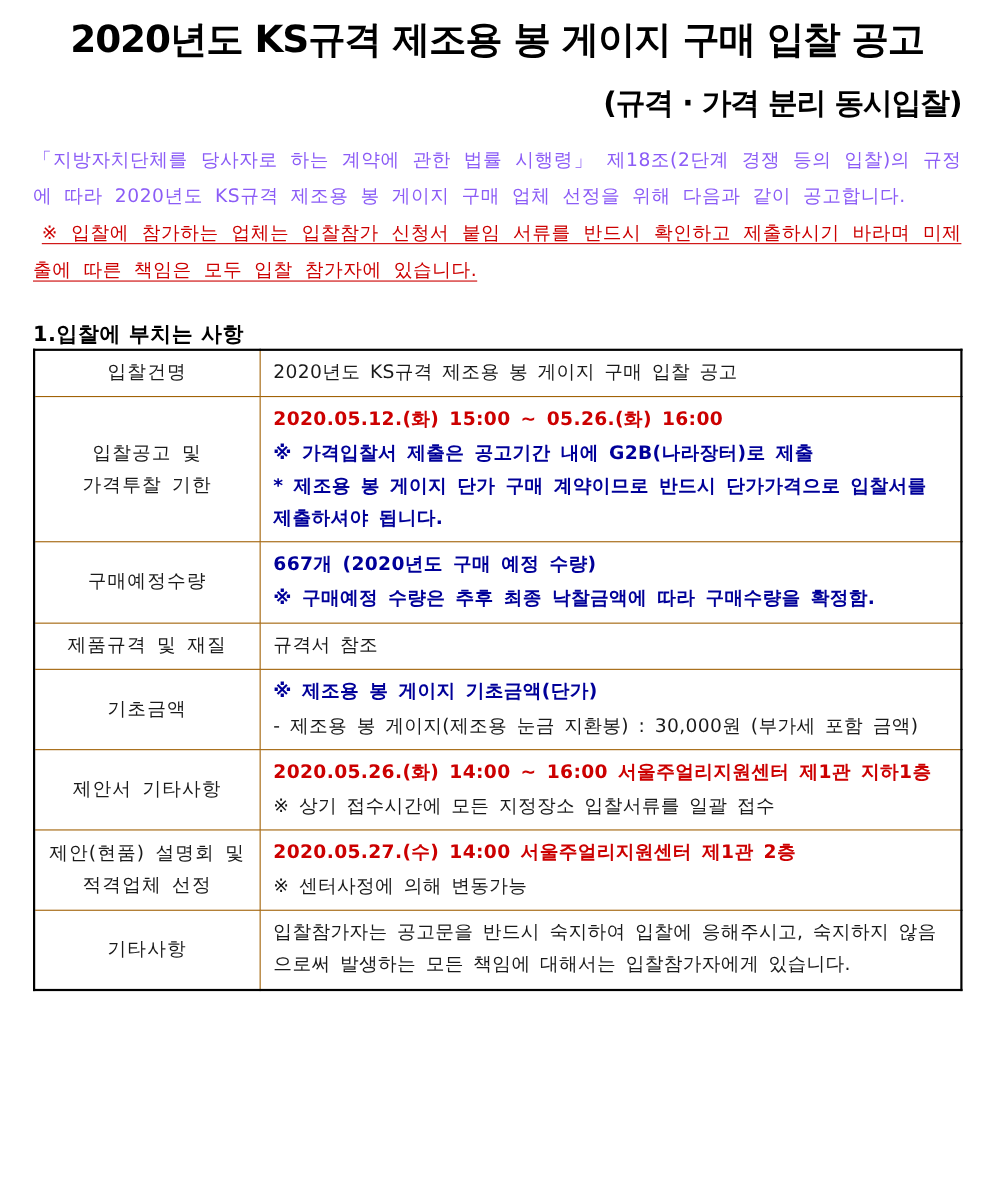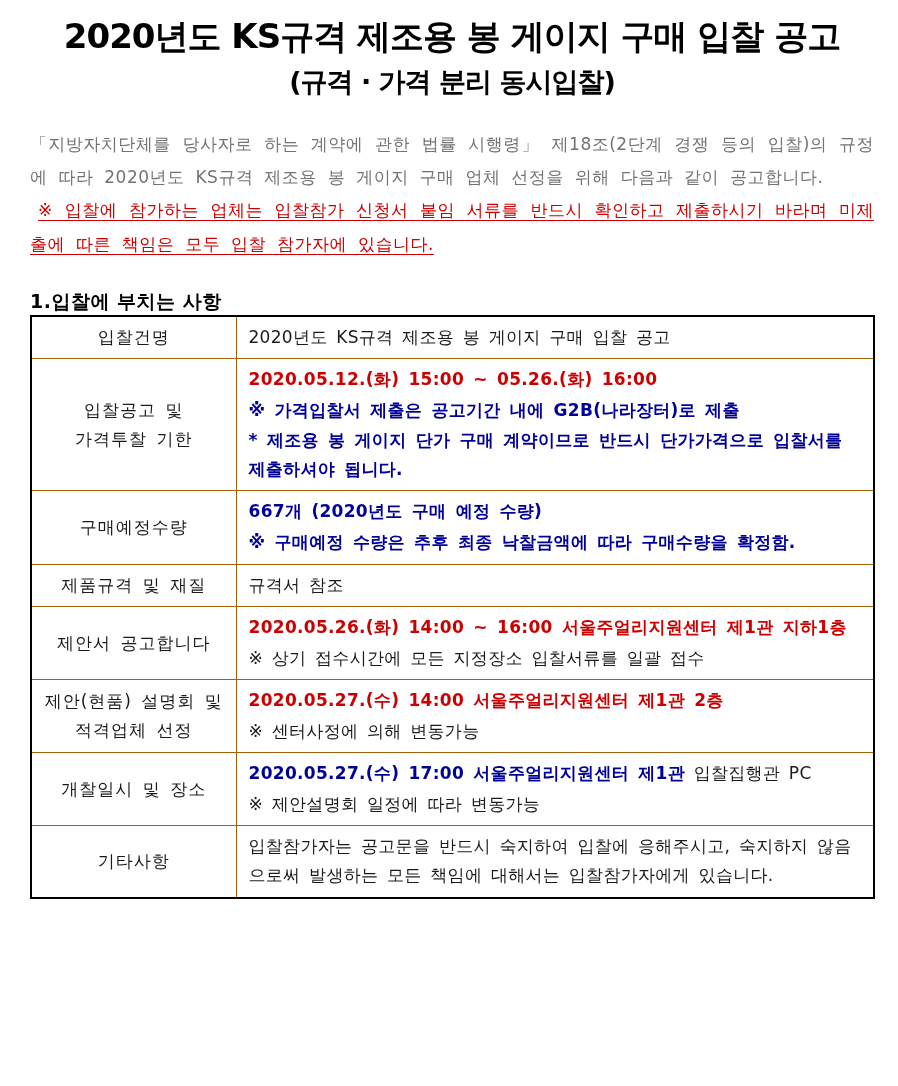--- a/index.html
+++ b/index.html
@@ -23,33 +23,34 @@
     font-size: 34px;
     font-weight: 800;
     letter-spacing: -1px;
     line-height: 1.3;
     color: #000000;
   }
   .doc-subtitle {
     font-size: 27px;
     font-weight: 800;
     letter-spacing: -1px;
-    margin-top: 6px;
+    margin-top: 18px;
     color: #000000;
+    text-align: right;
   }
 
   
   .intro {
-    margin-top: 28px;
+    margin-top: 18px;
     font-size: 17px;
     line-height: 1.95;
     letter-spacing: 0.5px;
     word-spacing: 5px;
     text-align: justify;
-    color: #737373;
+    color: #8b5cf6;
   }
   .intro.notice {
     margin-top: 0;
     color: var(--red, #cc0000);
     text-decoration: underline;
     text-underline-offset: 4px;
     text-decoration-thickness: 1px;
     text-indent: 8px;
   }
 
@@ -140,42 +141,42 @@
             <div class="content-line"><span class="seg-blue">※ 구매예정 수량은 추후 최종 낙찰금액에 따라 구매수량을 확정함.</span></div>
           </td>
         </tr>
         <tr>
           <td class="label-cell">제품규격 및 재질</td>
           <td class="content-cell">
             <div class="content-line"><span class="seg-plain">규격서 참조</span></div>
           </td>
         </tr>
         <tr>
-          <td class="label-cell">제안서 공고합니다</td>
+          <td class="label-cell">기초금액</td>
+          <td class="content-cell">
+            <div class="content-line"><span class="seg-blue">※ 제조용 봉 게이지 기초금액(단가)</span></div>
+            <div class="content-line"><span class="seg-plain">- 제조용 봉 게이지(제조용 눈금 지환봉) : 30,000원 (부가세 포함 금액)</span></div>
+          </td>
+        </tr>
+        <tr>
+          <td class="label-cell">제안서 기타사항</td>
           <td class="content-cell">
             <div class="content-line"><span class="seg-red">2020.05.26.(화) 14:00 ~ 16:00 서울주얼리지원센터 제1관 지하1층</span></div>
             <div class="content-line"><span class="seg-plain">※ 상기 접수시간에 모든 지정장소 입찰서류를 일괄 접수</span></div>
           </td>
         </tr>
         <tr>
           <td class="label-cell">제안(현품) 설명회 및
 적격업체 선정</td>
           <td class="content-cell">
             <div class="content-line"><span class="seg-red">2020.05.27.(수) 14:00 서울주얼리지원센터 제1관 2층</span></div>
             <div class="content-line"><span class="seg-plain">※ 센터사정에 의해 변동가능</span></div>
           </td>
         </tr>
         <tr>
-          <td class="label-cell">개찰일시 및 장소</td>
-          <td class="content-cell">
-            <div class="content-line"><span class="seg-blue">2020.05.27.(수) 17:00  서울주얼리지원센터 제1관</span><span class="seg-plain"> 입찰집행관 PC</span></div>
-            <div class="content-line"><span class="seg-plain">※ 제안설명회 일정에 따라 변동가능</span></div>
-          </td>
-        </tr>
-        <tr>
           <td class="label-cell">기타사항</td>
           <td class="content-cell">
             <div class="content-line"><span class="seg-plain">입찰참가자는 공고문을 반드시 숙지하여 입찰에 응해주시고, 숙지하지 않음으로써 발생하는 모든 책임에 대해서는 입찰참가자에게 있습니다.</span></div>
           </td>
         </tr>
       </tbody>
   </table>
 
 </div>
 

